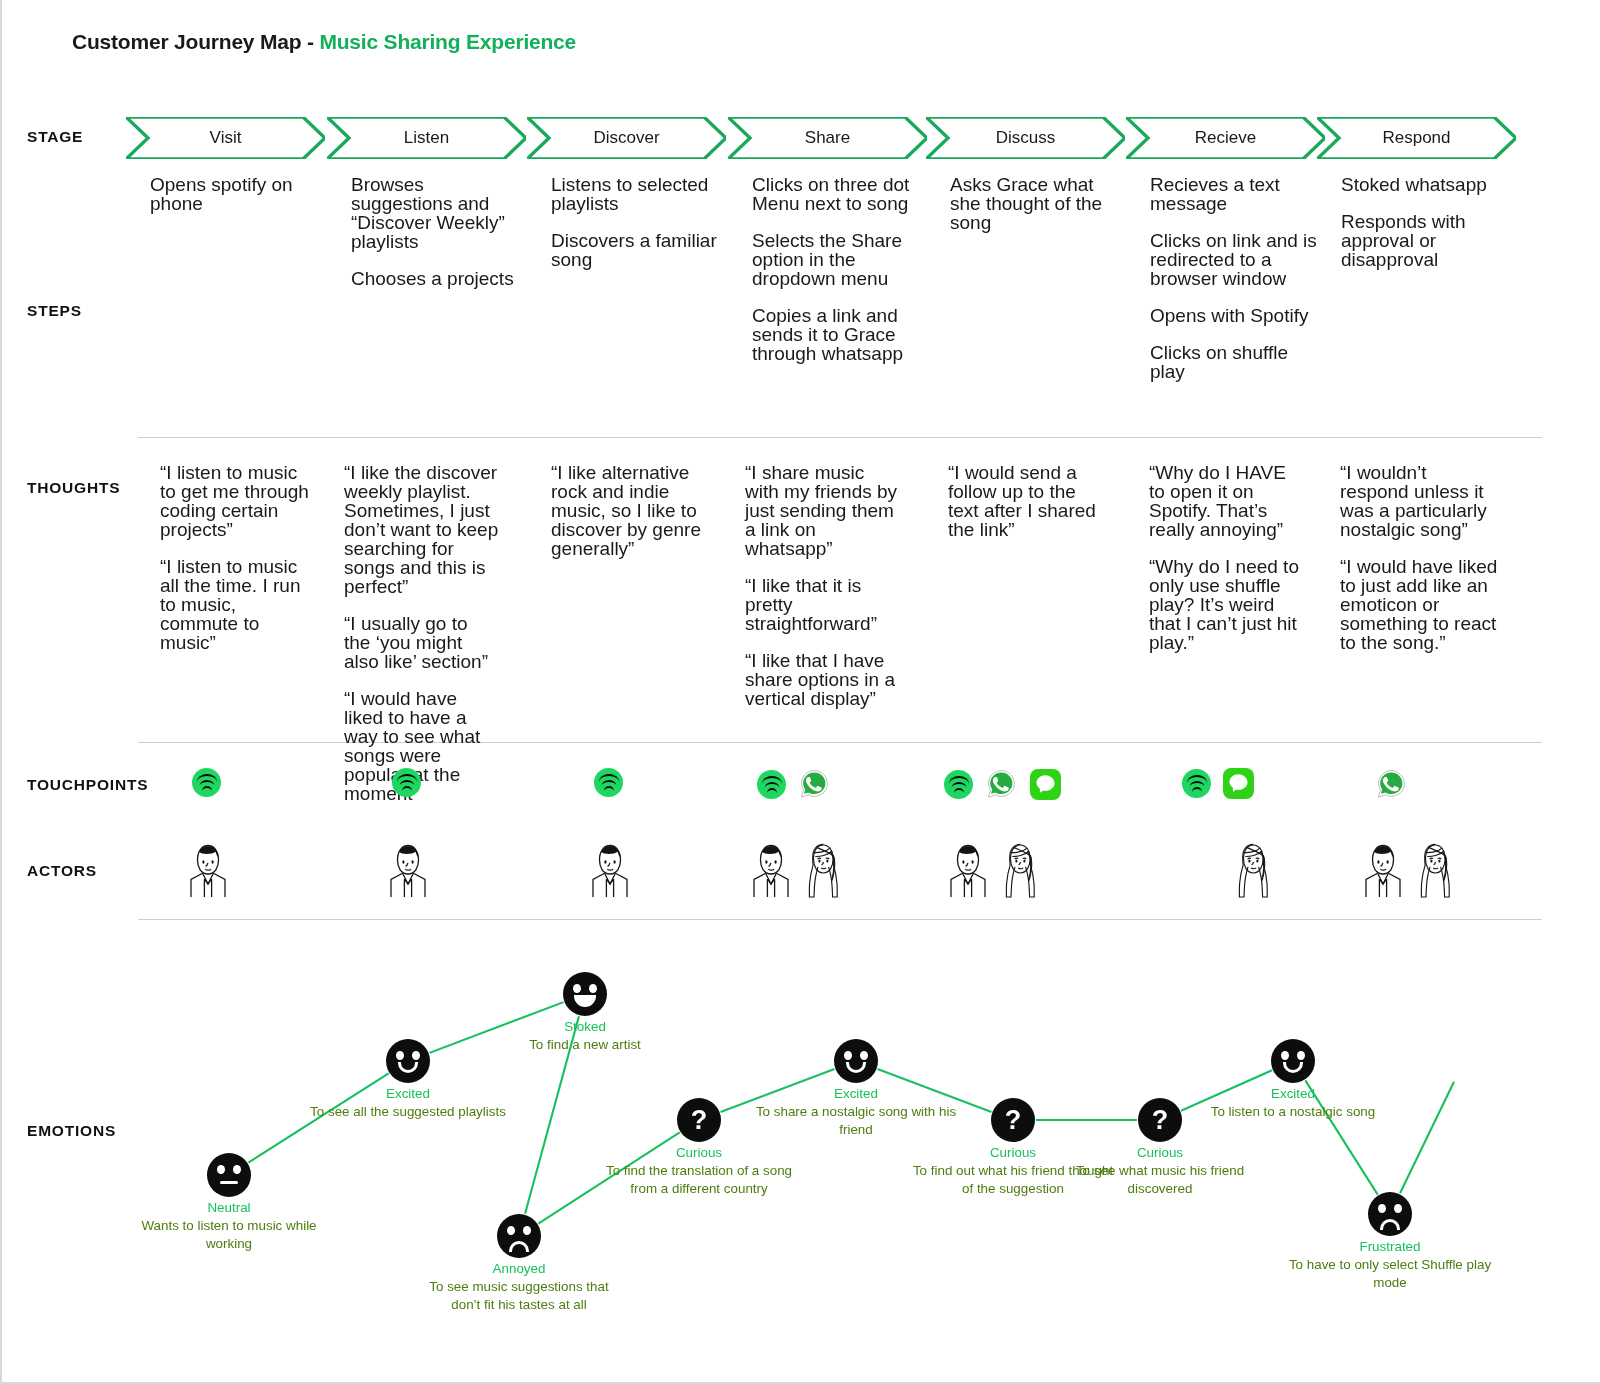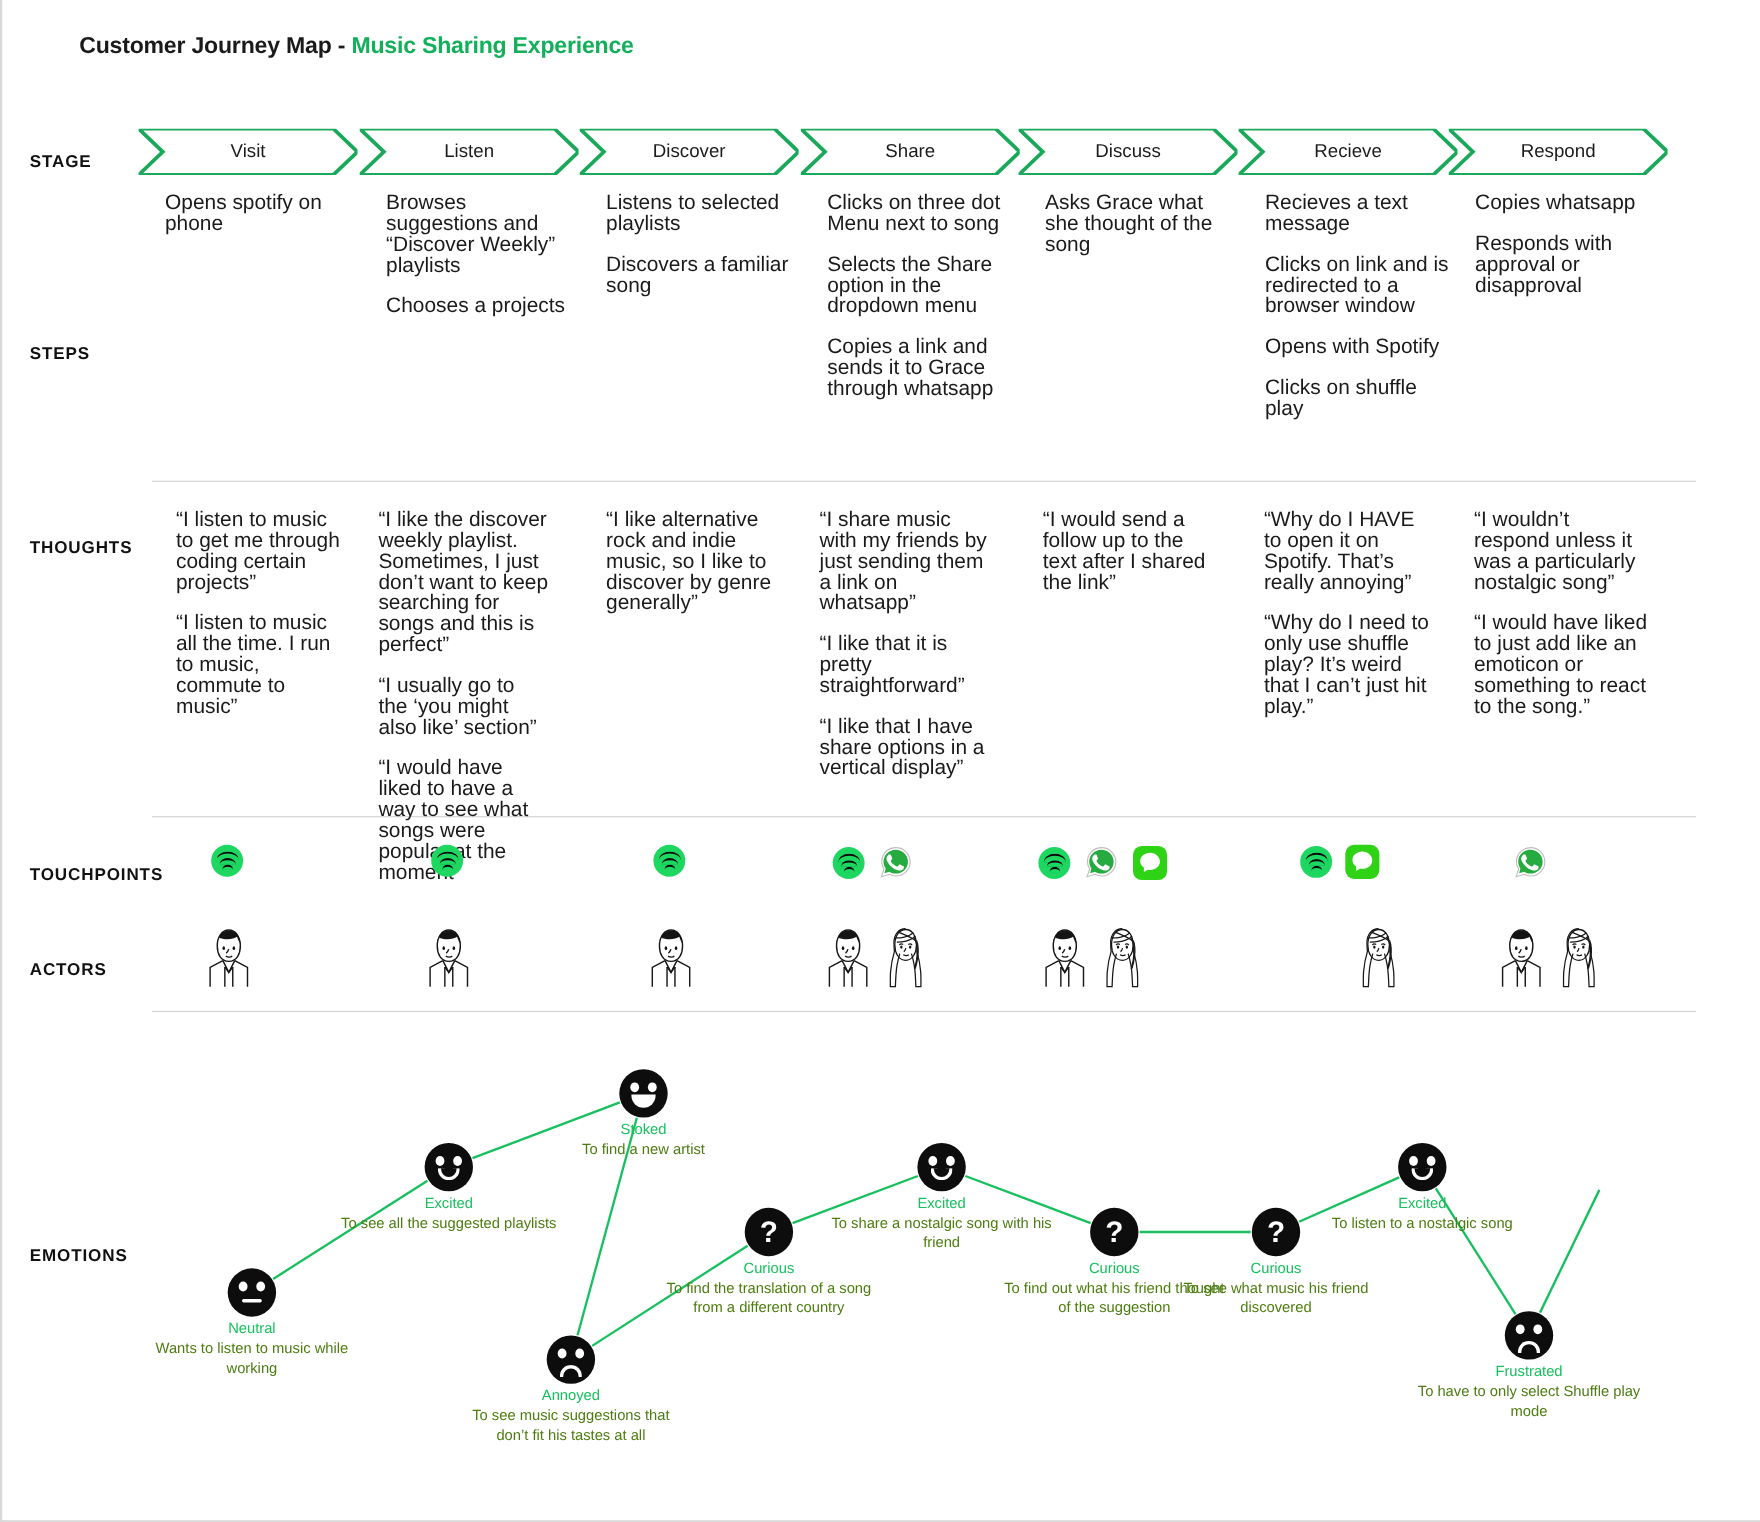--- a/index.html
+++ b/index.html
@@ -31,21 +31,20 @@
   }
   #title .accent { color: #12b05a; }
 
   
   .row-label {
     position: absolute;
     font-size: 15.5px;
     font-weight: bold;
     letter-spacing: 0.8px;
     color: #111;
-    margin-top: 11px;
   }
   #label-stage       { left: 27px; top: 128px; }
   #label-steps       { left: 27px; top: 302px; }
   #label-thoughts    { left: 27px; top: 479px; }
   #label-touchpoints { left: 27px; top: 776px; }
   #label-actors      { left: 27px; top: 862px; }
   #label-emotions    { left: 27px; top: 1122px; }
 
   
   .sep {
@@ -234,21 +233,21 @@
     <div class="col-text" style="left: 950px; top: 175px; width: 170px;">
       <div class="blk">Asks Grace what she thought of the song</div>
     </div>
     <div class="col-text" style="left: 1150px; top: 175px; width: 170px;">
       <div class="blk">Recieves a text message</div>
       <div class="blk">Clicks on link and is redirected to a browser window</div>
       <div class="blk">Opens with Spotify</div>
       <div class="blk">Clicks on shuffle play</div>
     </div>
     <div class="col-text" style="left: 1341px; top: 175px; width: 190px;">
-      <div class="blk">Copies whatsapp</div>
+      <div class="blk">Stoked whatsapp</div>
       <div class="blk">Responds with approval or disapproval</div>
     </div>
   </div>
 
 <div id="thoughts-row">
     <div class="col-text" style="left: 160px; top: 463px; width: 155px;">
       <div class="blk">“I  listen to music to get me through coding certain projects”</div>
       <div class="blk">“I  listen to music all the time. I run to music, commute to music”</div>
     </div>
     <div class="col-text" style="left: 344px; top: 463px; width: 155px;">

